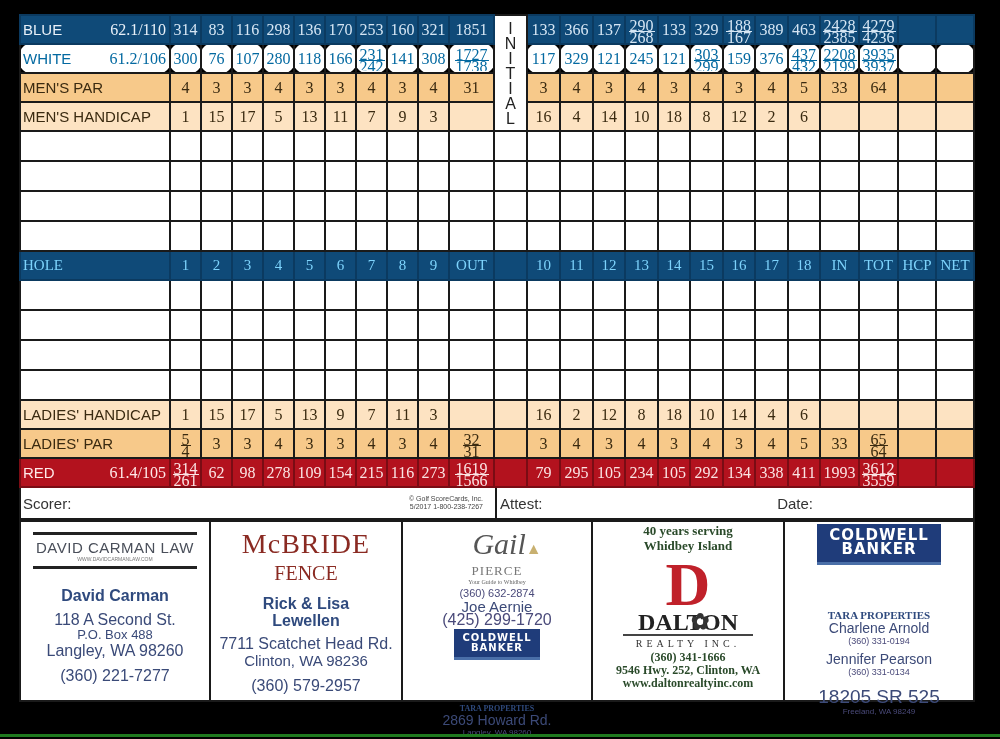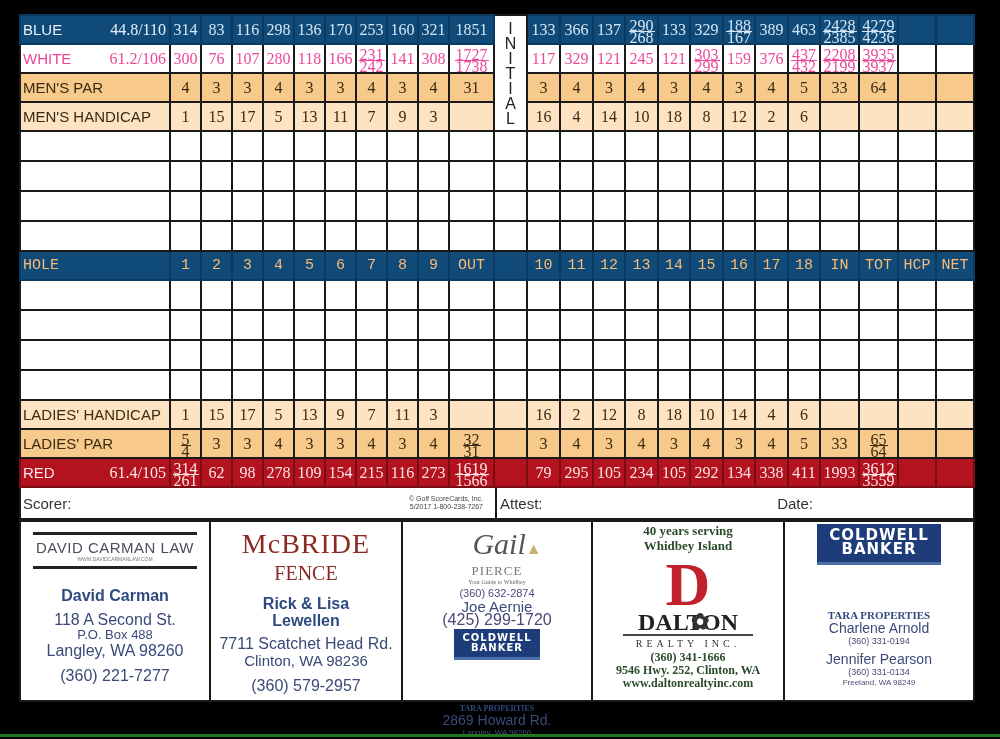--- a/index.html
+++ b/index.html
@@ -5,25 +5,25 @@
   html, body { margin:0; padding:0; }
   body { width:1000px; height:739px; background:#000; position:relative; overflow:hidden; font-family:"Liberation Serif", serif; }
   .card { position:absolute; left:19px; top:14px; width:956px; }
   table.grid { border-collapse:collapse; table-layout:fixed; width:956px; }
   table.grid td { border:2px solid #1a1a1a; padding:0; text-align:center; vertical-align:middle; height:27px; font-size:16px; color:#2a2218; white-space:nowrap; overflow:hidden; }
   .lbl { text-align:left !important; padding-left:2px !important; font-family:"Liberation Sans", sans-serif; font-size:15px !important; }
   .lblwrap { display:flex; justify-content:space-between; padding-right:3px; }
   .lblwrap span.rating { font-family:"Liberation Serif", serif; font-size:16px; }
   tr.blue td { background:#0f4a78; color:#d6e6f4; border-color:#0b3a60; }
   tr.blue td.lbl { color:#e8f0f8; }
-  tr.white td { background:#fff; color:#ec4899; }
+  tr.white td { background:#fff; color:#0369a1;border-radius:10px; }
   tr.par td { background:#f7c98a; color:#3a2a10; }
   tr.hcp td { background:#fde3c2; color:#3a2a10; }
   tr.blank td { background:#fff; height:28px; }
-  tr.hole td { background:#0f4a78; color:#fdba74; border-color:#0b3a60; font-family:Liberation Mono, monospace; font-size:15px; }
+  tr.hole td { background:#0f4a78; color:#7dd3fc; border-color:#0b3a60; font-family:Liberation Serif, serif; font-size:15px; }
   tr.red td { background:#b3121e; color:#fbe4e4; border-color:#7a0c14; }
   tr.red td.lbl { color:#ffe9e9; }
   td.initial { background:#fff !important; border-color:#1a1a1a !important; font-family:"Liberation Sans", sans-serif; font-size:14px; line-height:15px; color:#222 !important; }
   td.gapcol { }
   .frac { display:inline-flex; flex-direction:column; align-items:center; line-height:11px; font-size:16px; }
   .frac .top { border-bottom:1px solid currentColor; padding:0 1px; }
   .footer-row { display:flex; background:#fff; height:30px; border:2px solid #1a1a1a; border-top:none; font-family:"Liberation Sans", sans-serif; }
   .footer-row .scorer { width:476px; display:flex; align-items:center; justify-content:space-between; padding-left:2px; border-right:2px solid #1a1a1a; box-sizing:border-box; }
   .footer-row .scorer .lab { font-size:15px; color:#333; }
   .copy { font-size:7px; color:#444; text-align:right; padding-right:12px; line-height:8px; }
@@ -89,21 +89,21 @@
         <col style="width:39px">
         <col style="width:39px">
         <col style="width:38px">
         <col style="width:38px">
     </colgroup>
     <tbody id="grid-body">
         <tr class="blue">
           <td class="lbl">
             <div class="lblwrap">
               <span>BLUE</span>
-              <span class="rating">44.8/110</span>
+              <span class="rating">62.1/110</span>
             </div>
           </td>
           <td>314</td>
           <td>83</td>
           <td>116</td>
           <td>298</td>
           <td>136</td>
           <td>170</td>
           <td>253</td>
           <td>160</td>
@@ -683,18 +683,19 @@
     <div class="ad ad5">
       <div class="cb-logo cb-big" style="margin-top:2px">
         <div>COLDWELL</div>
         <div>BANKER</div>
       </div>
       <div class="tara" style="font-size:11px">TARA PROPERTIES</div>
       <div style="font-size:14px;color:#3c4a78;line-height:15px">Charlene Arnold</div>
       <div style="font-size:9px;color:#4a4a7a;line-height:11px">(360) 331-0194</div>
       <div style="font-size:14px;color:#3c4a78;line-height:15px;margin-top:5px">Jennifer Pearson</div>
       <div style="font-size:9px;color:#4a4a7a;line-height:11px">(360) 331-0134</div>
+      <div style="font-size:19px;color:#3c4a78;line-height:20px;margin-top:9px">18205 SR 525</div>
       <div style="font-size:8px;color:#4a4a7a">Freeland, WA 98249</div>
     </div>
   </div>
 </div>
 
 <div class="green-band"></div>
 
 </body></html>

